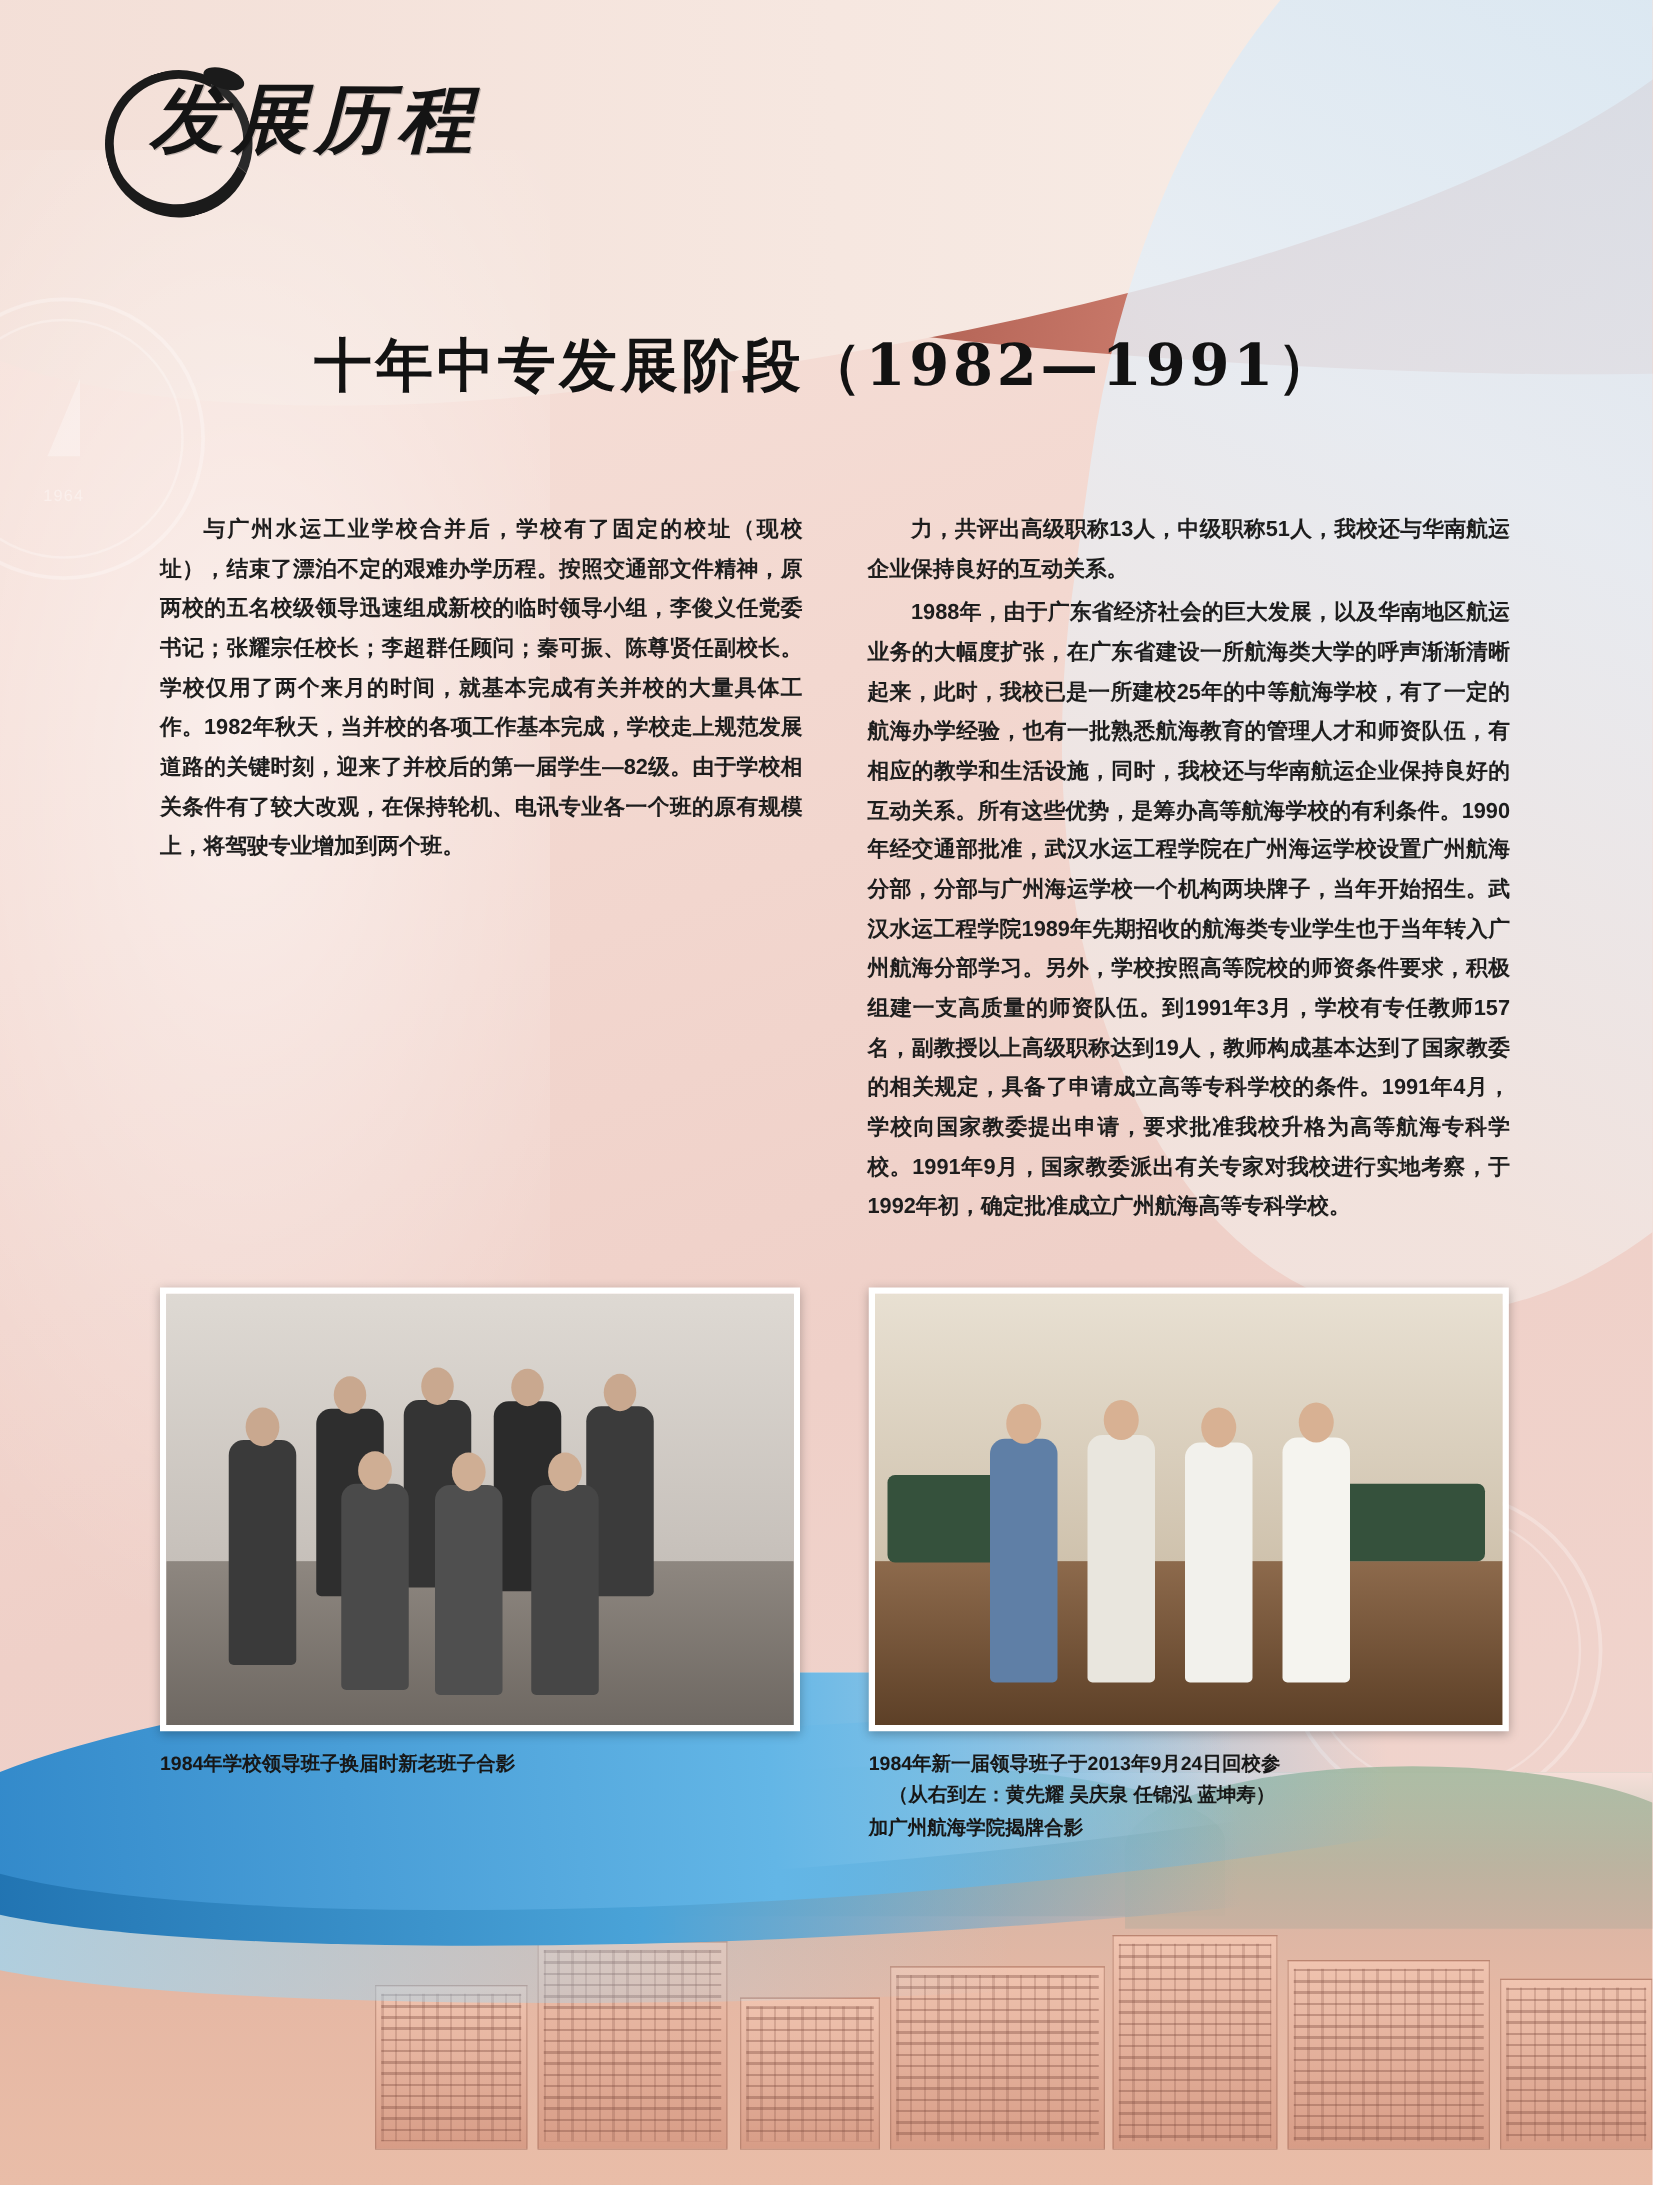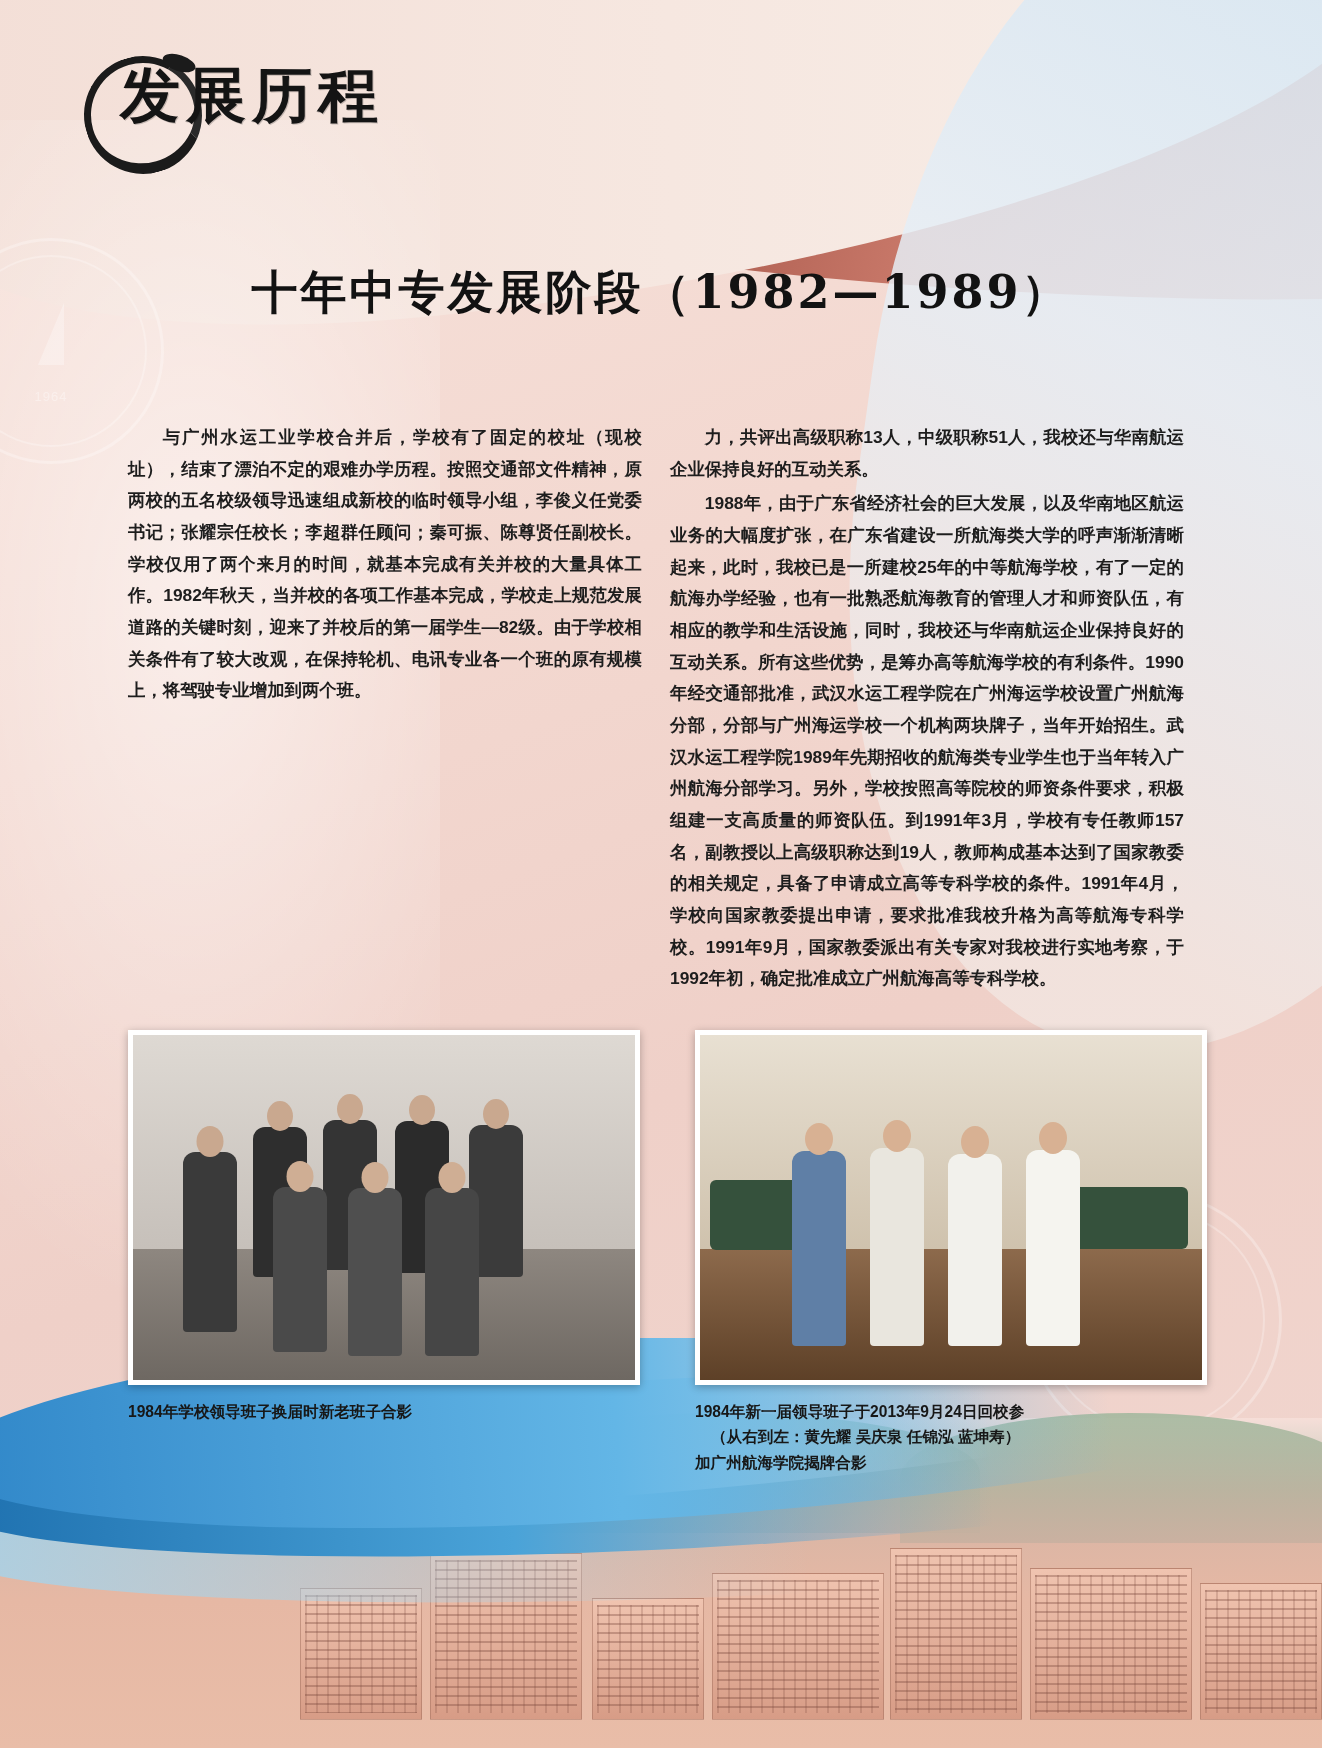--- a/index.html
+++ b/index.html
@@ -130,44 +130,45 @@
     transform: rotate(34deg);
   }
   .header-title {
     position: relative;
     font-family: "DejaVu Serif", serif;
     font-weight: bold;
     font-size: 60px;
     color: #141414;
     letter-spacing: 6px;
     margin-left: 28px;
+    font-style: italic;
     text-shadow: 1px 1px 0 rgba(0,0,0,.2);
   }
 
   
   .main-title {
     position: absolute;
     left: 0; top: 262px;
     width: 100%;
     text-align: center;
     font-family: "DejaVu Serif", serif;
     font-weight: bold;
     font-size: 46px;
     letter-spacing: 3px;
     color: #121212;
     z-index: 6;
   }
 
   
   .columns {
     position: absolute;
-    left: 128px; top: 422px;
+    left: 128px; top: 408px;
     width: 1080px;
     display: flex;
-    gap: 28px;
+    gap: 52px;
     z-index: 6;
   }
   .col {
     width: 514px;
   }
   .col p {
     margin: 0 0 3px 0;
     text-indent: 2em;
     font-size: 17.4px;
     line-height: 1.82;
@@ -333,21 +334,21 @@
   <div class="ring-inner"></div>
   <div class="sail"></div>
   <div class="year">1964</div>
 </div>
 
 <div class="header">
   <div class="brush-circle"></div>
   <div class="header-title">发展历程</div>
 </div>
 
-<div class="main-title">十年中专发展阶段（1982—1989）</div>
+<div class="main-title">十年中专发展阶段（1982—1991）</div>
 
 <div class="columns">
   <div class="col">
     <p>与广州水运工业学校合并后，学校有了固定的校址（现校址），结束了漂泊不定的艰难办学历程。按照交通部文件精神，原两校的五名校级领导迅速组成新校的临时领导小组，李俊义任党委书记；张耀宗任校长；李超群任顾问；秦可振、陈尊贤任副校长。学校仅用了两个来月的时间，就基本完成有关并校的大量具体工作。1982年秋天，当并校的各项工作基本完成，学校走上规范发展道路的关键时刻，迎来了并校后的第一届学生—82级。由于学校相关条件有了较大改观，在保持轮机、电讯专业各一个班的原有规模上，将驾驶专业增加到两个班。</p>
   </div>
   <div class="col">
     <p>力，共评出高级职称13人，中级职称51人，我校还与华南航运企业保持良好的互动关系。</p>
     <p>1988年，由于广东省经济社会的巨大发展，以及华南地区航运业务的大幅度扩张，在广东省建设一所航海类大学的呼声渐渐清晰起来，此时，我校已是一所建校25年的中等航海学校，有了一定的航海办学经验，也有一批熟悉航海教育的管理人才和师资队伍，有相应的教学和生活设施，同时，我校还与华南航运企业保持良好的互动关系。所有这些优势，是筹办高等航海学校的有利条件。1990年经交通部批准，武汉水运工程学院在广州海运学校设置广州航海分部，分部与广州海运学校一个机构两块牌子，当年开始招生。武汉水运工程学院1989年先期招收的航海类专业学生也于当年转入广州航海分部学习。另外，学校按照高等院校的师资条件要求，积极组建一支高质量的师资队伍。到1991年3月，学校有专任教师157名，副教授以上高级职称达到19人，教师构成基本达到了国家教委的相关规定，具备了申请成立高等专科学校的条件。1991年4月，学校向国家教委提出申请，要求批准我校升格为高等航海专科学校。1991年9月，国家教委派出有关专家对我校进行实地考察，于1992年初，确定批准成立广州航海高等专科学校。</p>
   </div>
 </div>

